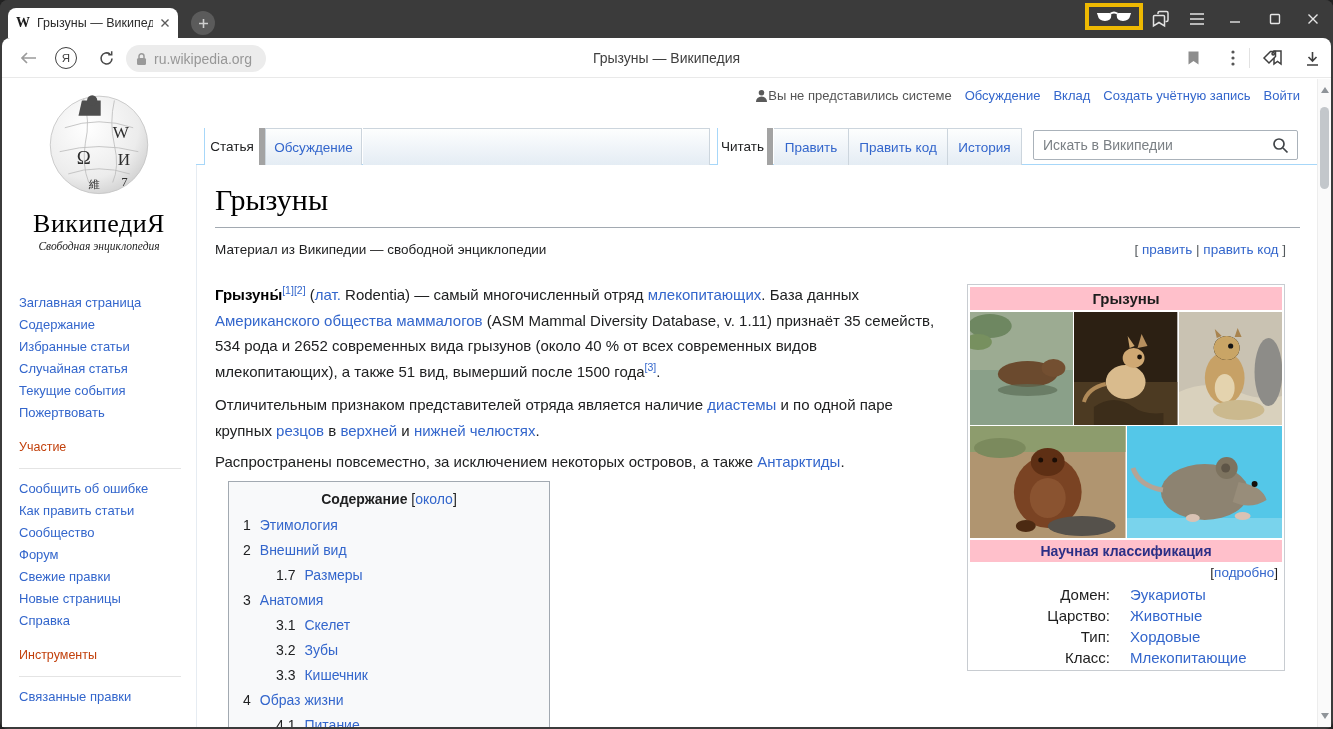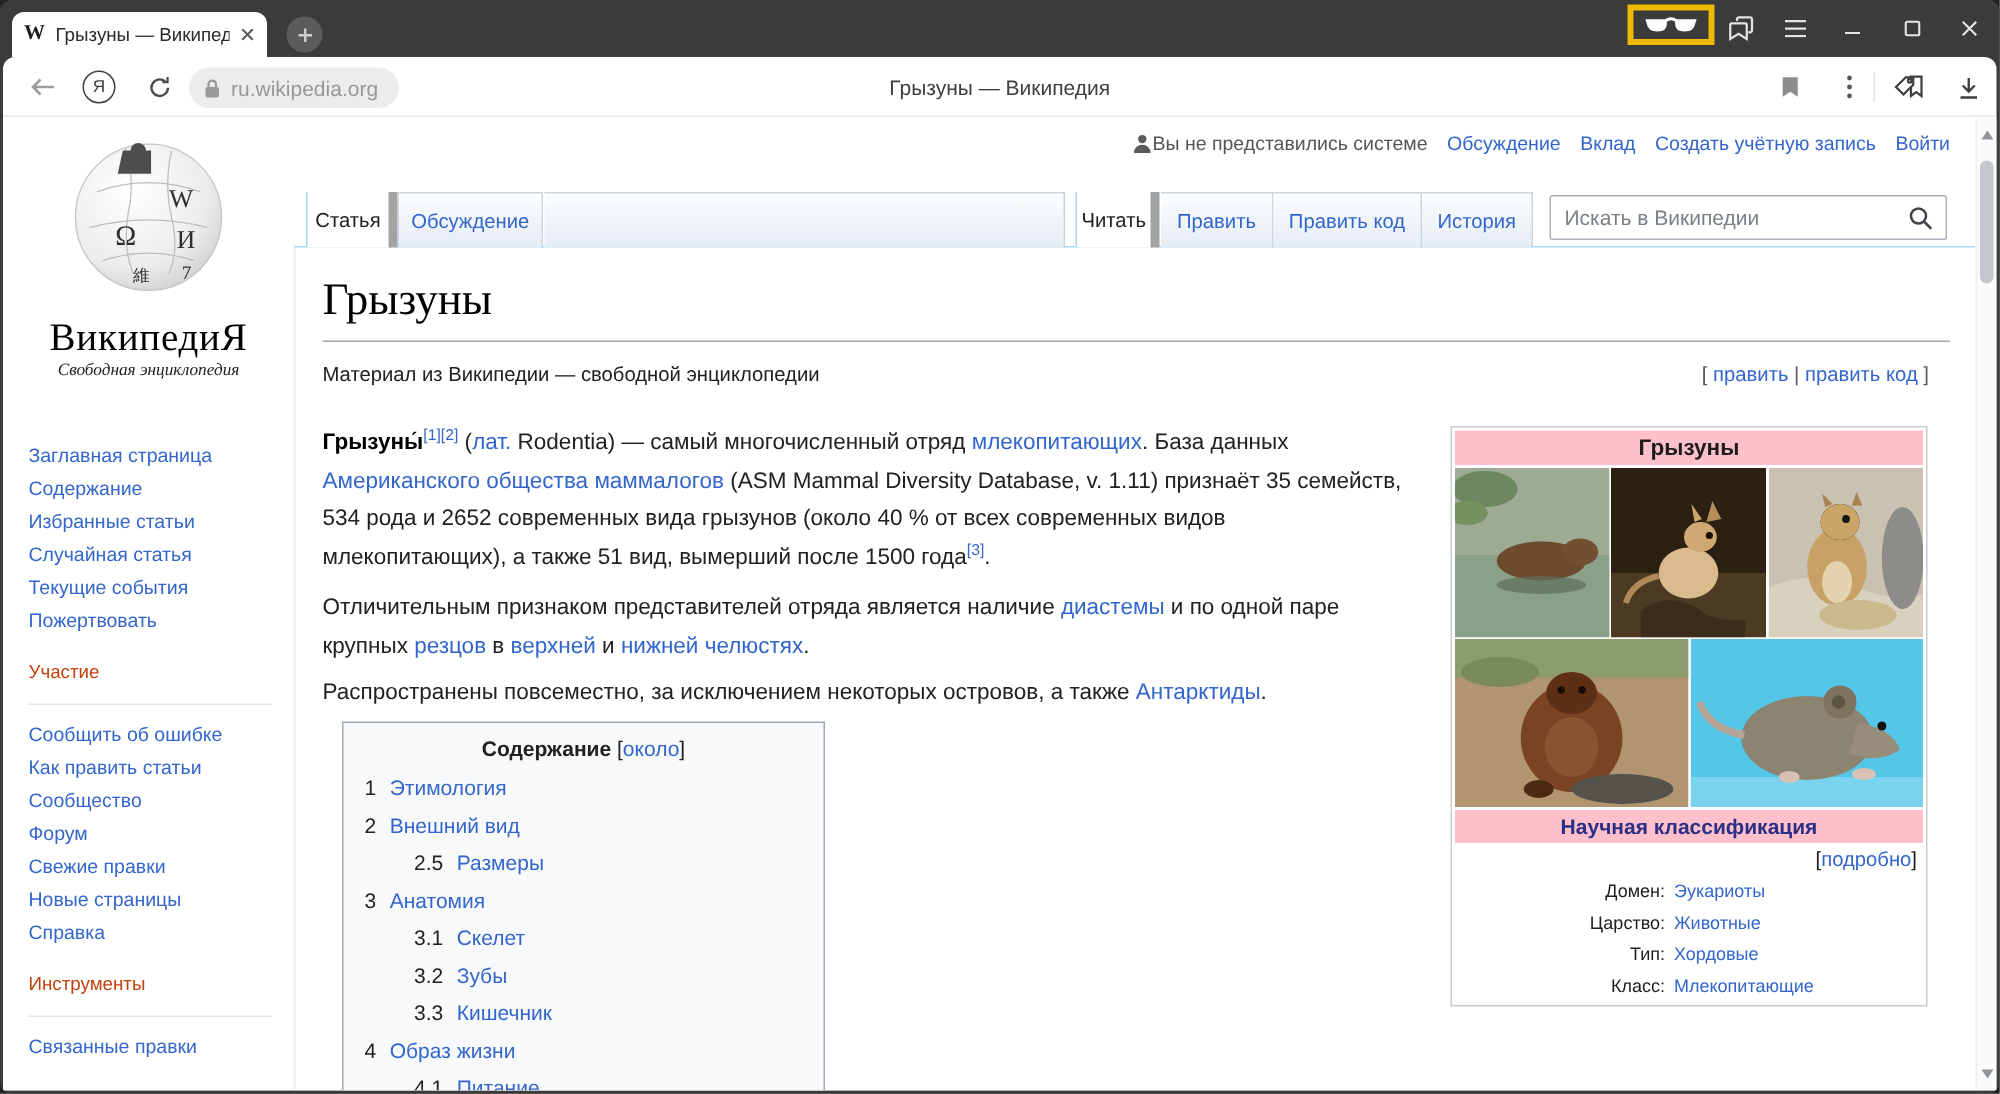--- a/index.html
+++ b/index.html
@@ -95,21 +95,21 @@
              color:#1d1d1d; }
   .pinkbar.cls { color:#2b2f86; font-size:14px; line-height:22px; }
   .igrid1 { display:grid; grid-template-columns:1fr 1fr 1fr; gap:1px; margin-top:2px; }
   .igrid2 { display:grid; grid-template-columns:1fr 1fr; gap:1px; margin-top:1px; margin-bottom:2px; }
   .tile { height:113px; overflow:hidden; }
   .igrid2 .tile { height:112px; }
   .tile svg { width:100%; height:100%; display:block; }
   .icap { text-align:center; font-size:12.5px; line-height:18px; padding:5px 4px 7px 4px; }
   .detrow { text-align:right; font-size:13.5px; padding:3px 4px 4px 0; }
   .detrow .brk { color:#1d1d1d; }
-  .taxrow { display:grid; grid-template-columns:140px 1fr; gap:6px; font-size:12px; line-height:21px; }
+  .taxrow { display:grid; grid-template-columns:140px 1fr; gap:20px; font-size:15px; line-height:21px; }
   .taxrow .tl { text-align:right; color:#1d1d1d; }
 
   
   .sbar { position:absolute; top:41px; right:0; bottom:0; width:14px; background:#fafafa;
           border-left:1px solid #ededed; }
   .sarrow { position:absolute; left:3px; width:0; height:0; border-left:4px solid transparent;
             border-right:4px solid transparent; }
   .sarrow.up { top:8px; border-bottom:6px solid #8f9499; }
   .sarrow.down { bottom:8px; border-top:6px solid #8f9499; }
   .sthumb { position:absolute; left:2px; top:28px; width:9px; height:82px; background:#c3c7cb; border-radius:5px; }
@@ -343,21 +343,21 @@
 
       <p class="para" style="top:370px;"><span>Распространены повсеместно, за исключением некоторых островов, а также </span><a>Антарктиды</a><span>.</span></p>
 
       <div class="toc">
         <div class="tocttl">
           <b>Содержание</b>
           <span class="brk">[</span><a>около</a><span class="brk">]</span>
         </div>
         <a class="tocrow"><span class="n">1</span><span>Этимология</span></a>
         <a class="tocrow"><span class="n">2</span><span>Внешний вид</span></a>
-        <a class="tocrow sub"><span class="n">2.5</span><span>Размеры</span></a>
+        <a class="tocrow sub"><span class="n">1.7</span><span>Размеры</span></a>
         <a class="tocrow"><span class="n">3</span><span>Анатомия</span></a>
         <a class="tocrow sub"><span class="n">3.1</span><span>Скелет</span></a>
         <a class="tocrow sub"><span class="n">3.2</span><span>Зубы</span></a>
         <a class="tocrow sub"><span class="n">3.3</span><span>Кишечник</span></a>
         <a class="tocrow"><span class="n">4</span><span>Образ жизни</span></a>
         <a class="tocrow sub"><span class="n">4.1</span><span>Питание</span></a>
       </div>
 
       <div class="ibox">
         <div class="pinkbar">Грызуны</div>

